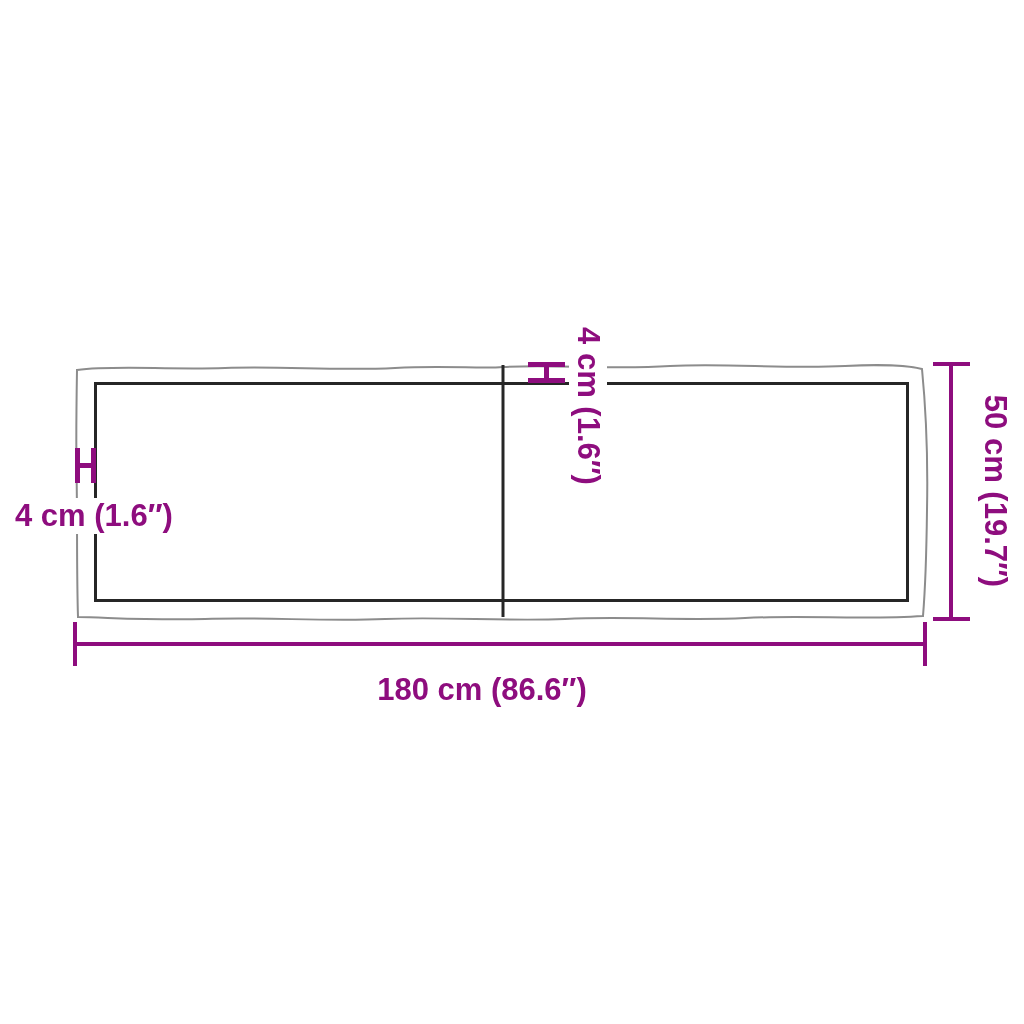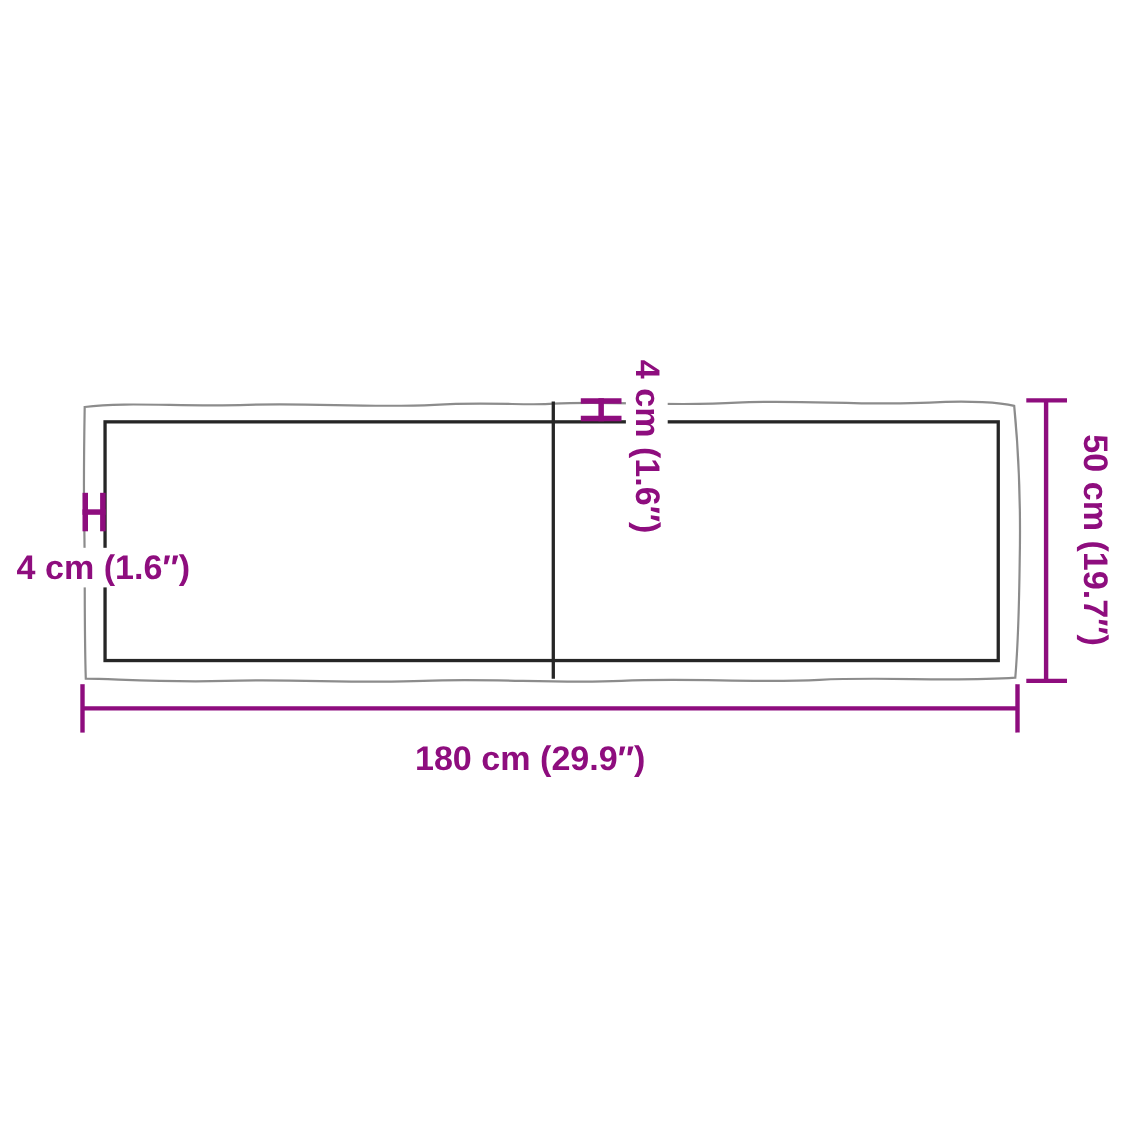--- a/index.html
+++ b/index.html
@@ -87,21 +87,21 @@
       <line x1="75" y1="465.5" x2="96" y2="465.5" stroke-width="5"></line>
     </g>
 
     <g stroke="#8E0D7E">
       <line x1="528" y1="364.5" x2="565" y2="364.5" stroke-width="5"></line>
       <line x1="528" y1="380.5" x2="565" y2="380.5" stroke-width="5"></line>
       <line x1="546.5" y1="362" x2="546.5" y2="383" stroke-width="5"></line>
     </g>
   </svg>
 
-  <div class="dim-label label-length">180 cm (29.9″)</div>
+  <div class="dim-label label-length">180 cm (86.6″)</div>
 
   <div class="dim-label label-left">4 cm (1.6″)</div>
 
   <div class="dim-label rot90 label-top">4 cm (1.6″)</div>
 
   <div class="dim-label rot90 label-right">50 cm (19.7″)</div>
 
 </div>
 
 </body></html>

